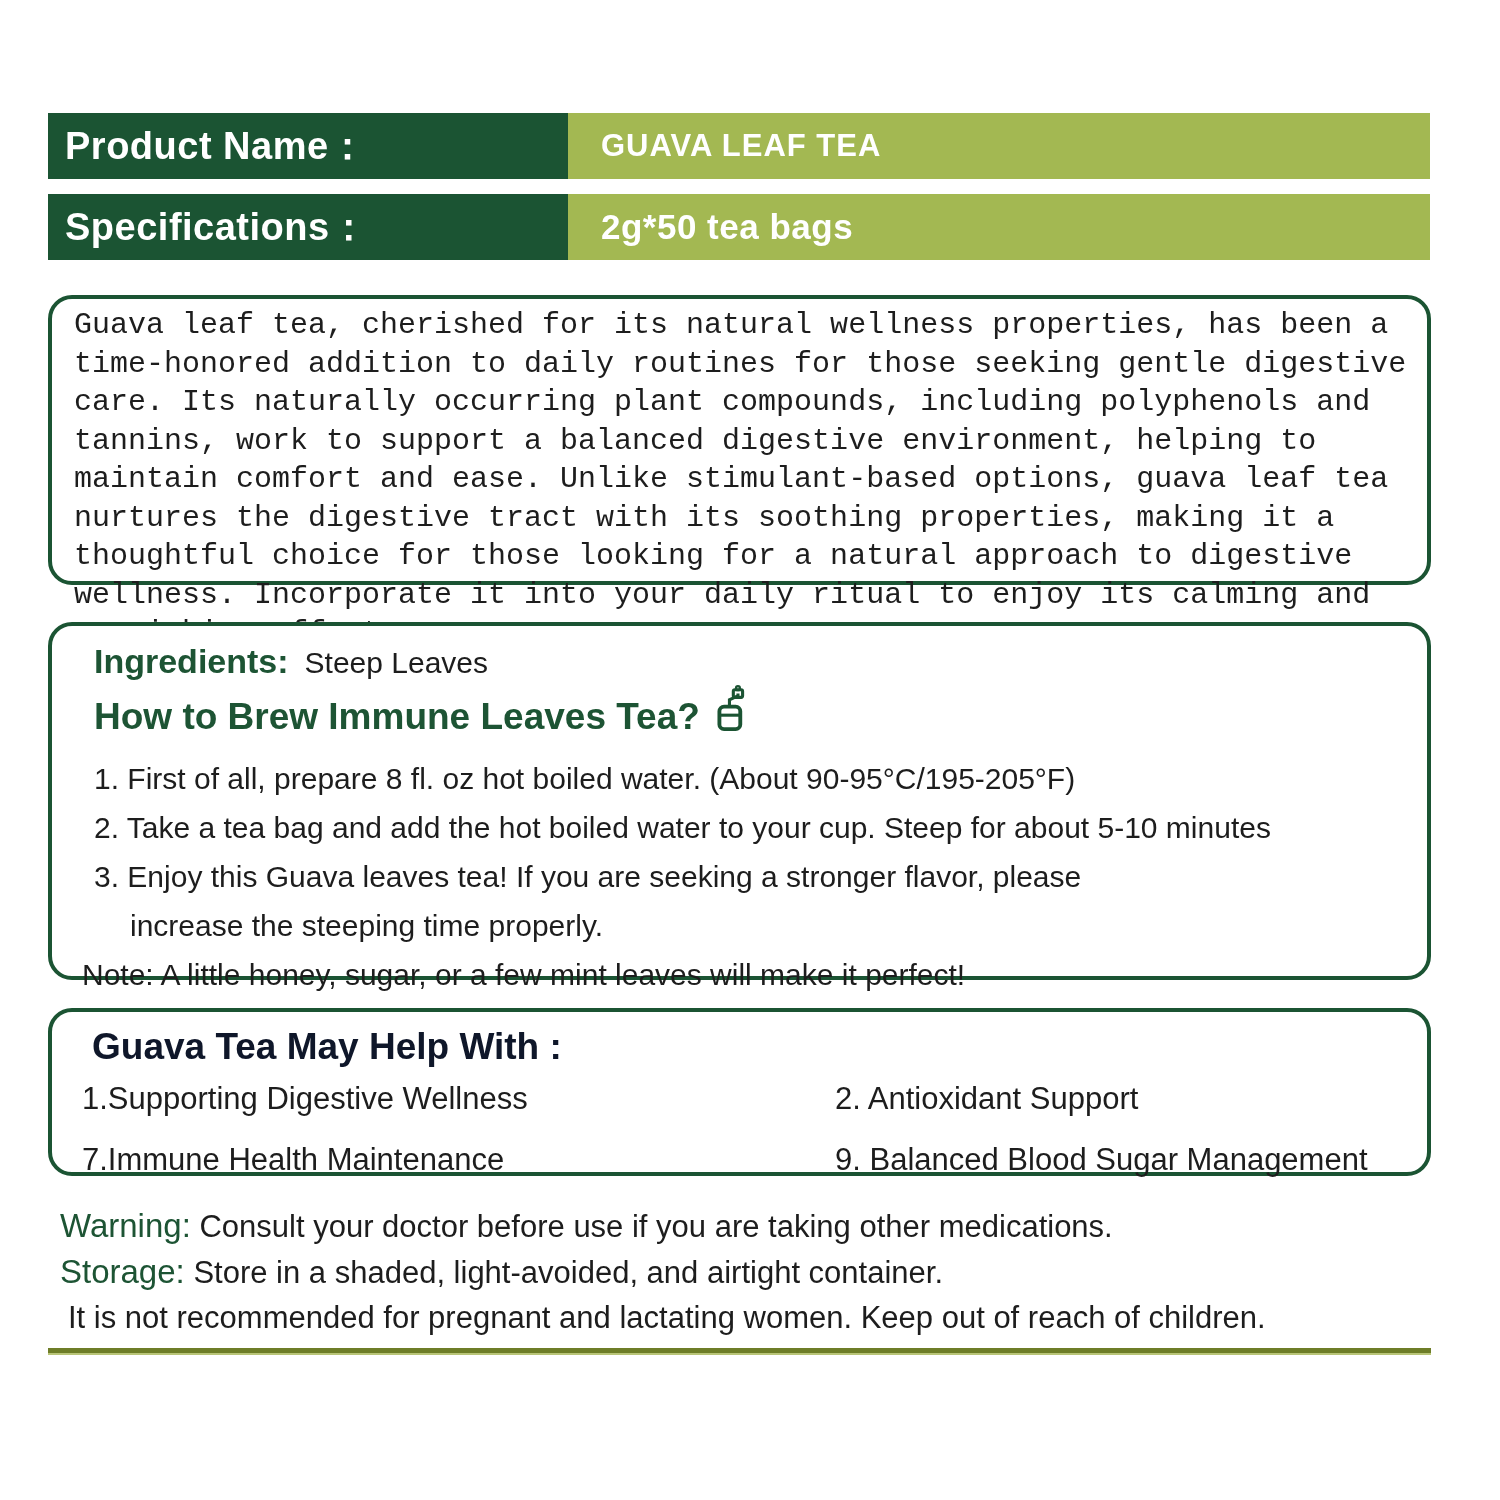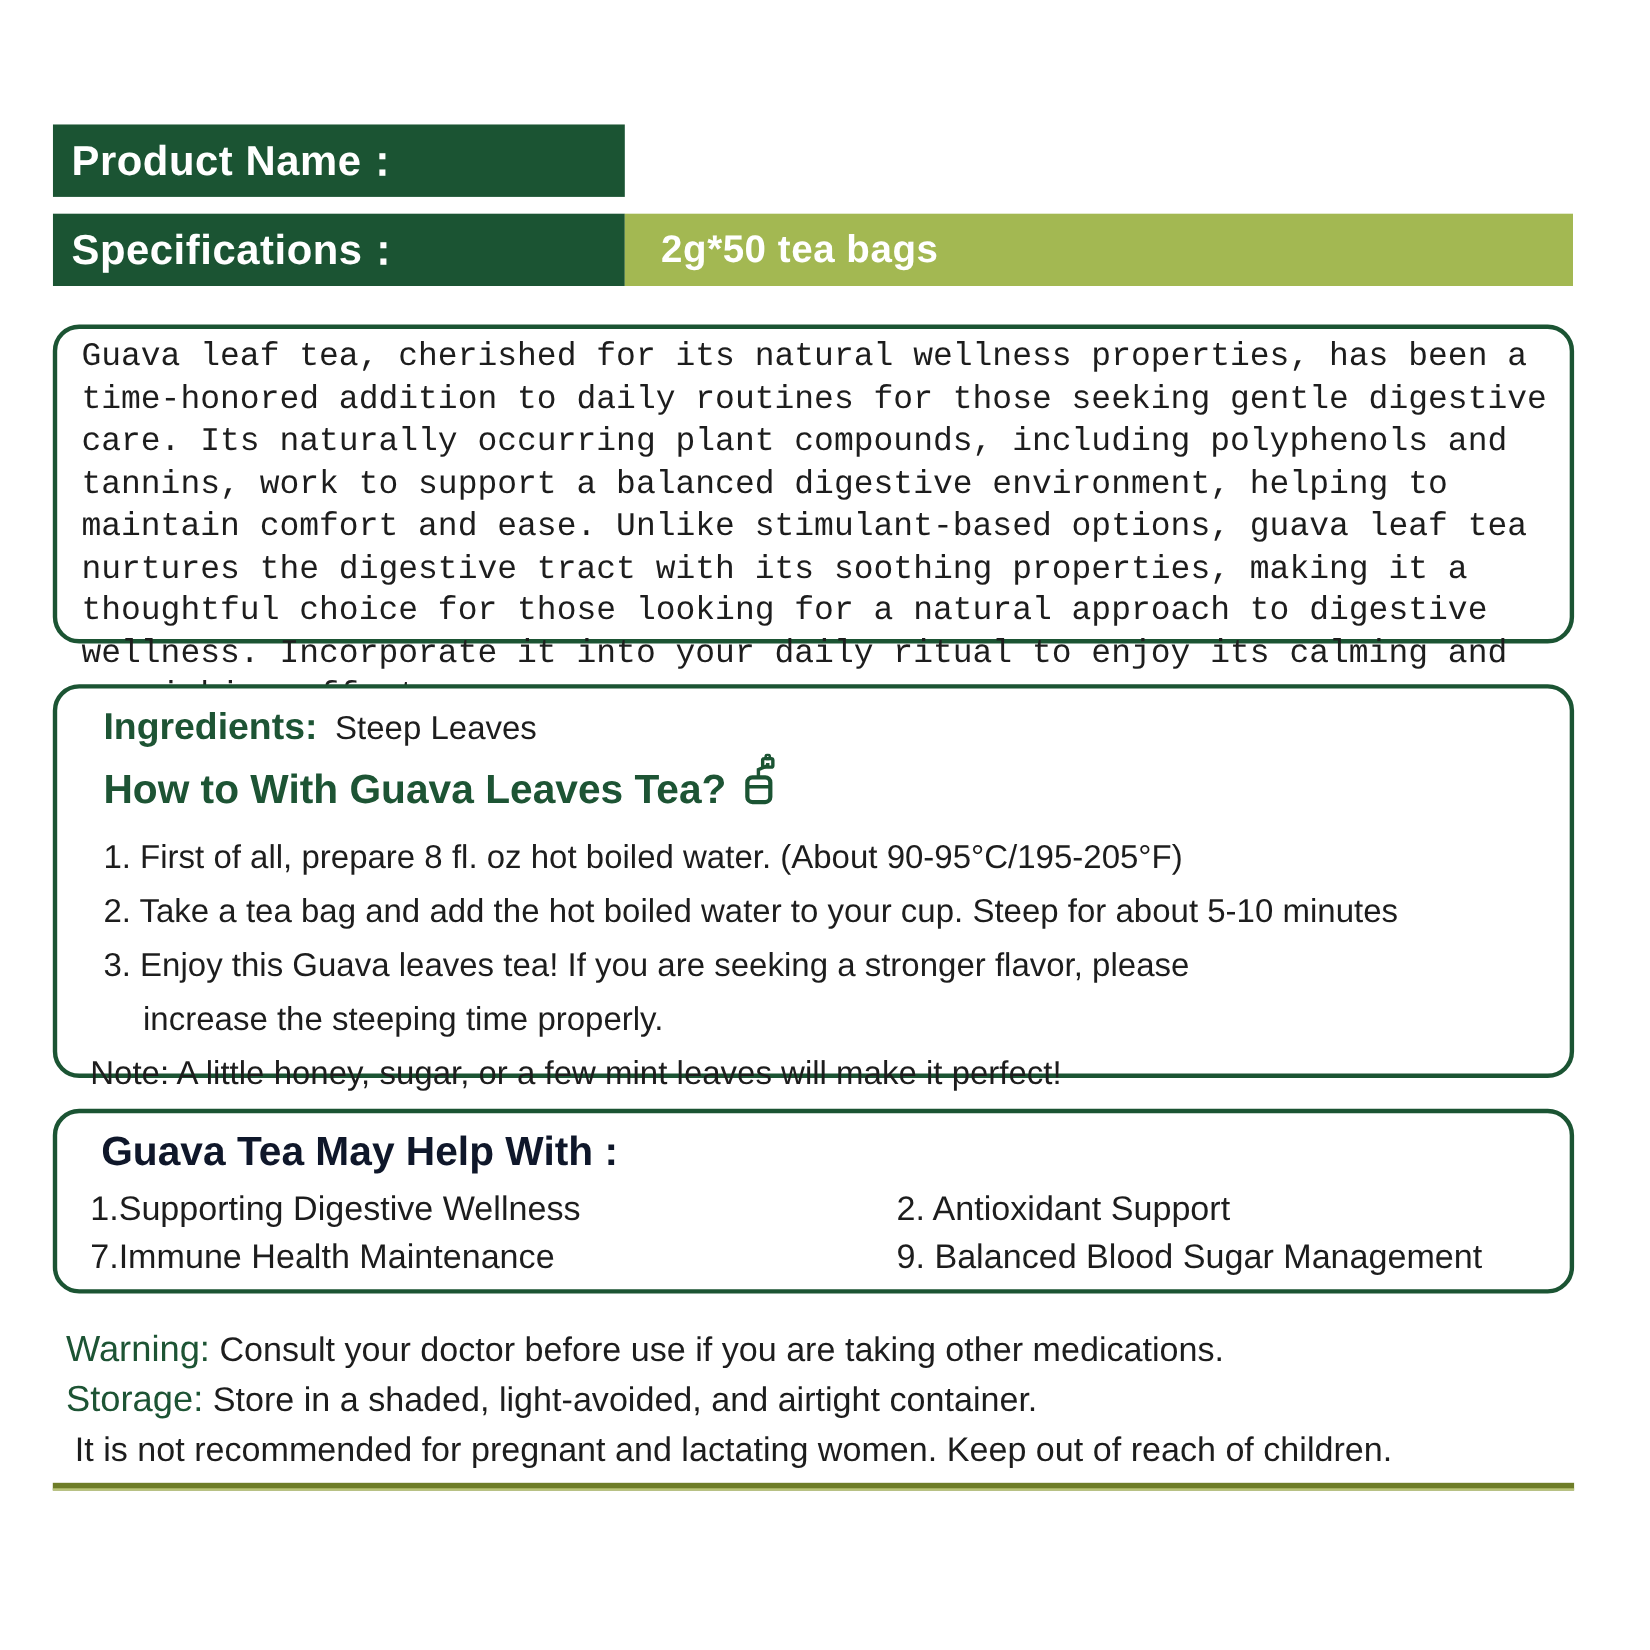--- a/index.html
+++ b/index.html
@@ -80,20 +80,21 @@
     color: #0f172a; font-weight: 700; font-size: 37px; line-height: 46px;
     margin-left: 10px;
   }
   .benefits-grid {
     margin-top: 8px;
     display: grid;
     grid-template-columns: 733px 1fr;
     row-gap: 3px;
     font-size: 31px; line-height: 41px;
     color: #1d1d1d;
+    gap: 20px;
   }
 
   
   #care-section {
     position: absolute; left: 60px; top: 1203px; width: 1392px;
     font-size: 31px; line-height: 45px; color: #1d1d1d;
   }
   #care-section .care-label { color: #1d5434; font-size: 33px; }
   #care-section .cont-line { padding-left: 8px; }
 
@@ -104,38 +105,39 @@
     border-bottom: 2px solid #b9c578;
   }
 </style>
 </head>
 <body>
 
 <div id="label-panel">
 
   <div class="spec-bar row1">
     <div class="dark-cell">Product Name：</div>
+    <div class="olive-cell">GUAVA LEAF TEA</div>
   </div>
 
   <div class="spec-bar row2">
     <div class="dark-cell">Specifications：</div>
     <div class="olive-cell">2g*50 tea bags</div>
   </div>
 
   <div class="outline-box" id="description-box">
     <span>Guava leaf tea, cherished for its natural wellness properties, has been a time-honored addition to daily routines for those seeking gentle digestive care. Its naturally occurring plant compounds, including polyphenols and tannins, work to support a balanced digestive environment, helping to maintain comfort and ease. Unlike stimulant-based options, guava leaf tea nurtures the digestive tract with its soothing properties, making it a thoughtful choice for those looking for a natural approach to digestive wellness. Incorporate it into your daily ritual to enjoy its calming and nourishing effects.</span>
   </div>
 
   <div class="outline-box" id="brew-box">
     <div class="ingredients-line">
       <span class="green-label">Ingredients:</span>
       <span class="ing-value">Steep Leaves</span>
     </div>
     <div class="howto-line">
-      <span class="howto-title">How to With Guava Leaves Tea?</span>
+      <span class="howto-title">How to Brew Immune Leaves Tea?</span>
       <span class="teabag">
         <svg width="34" height="48" viewBox="0 0 44 62" fill="none" xmlns="http://www.w3.org/2000/svg">
           <rect x="7" y="28" width="27" height="29" rx="6" stroke="#1b5433" stroke-width="5"></rect>
           <line x1="7" y1="39" x2="34" y2="39" stroke="#1b5433" stroke-width="4"></line>
           <polyline points="20,28 20,19 31,14 31,11" stroke="#1b5433" stroke-width="4" fill="none"></polyline>
           <rect x="25" y="6" width="12" height="10" rx="2" stroke="#1b5433" stroke-width="4"></rect>
           <circle cx="31" cy="4" r="2.5" stroke="#1b5433" stroke-width="3" fill="none"></circle>
         </svg>
       </span>
     </div>

